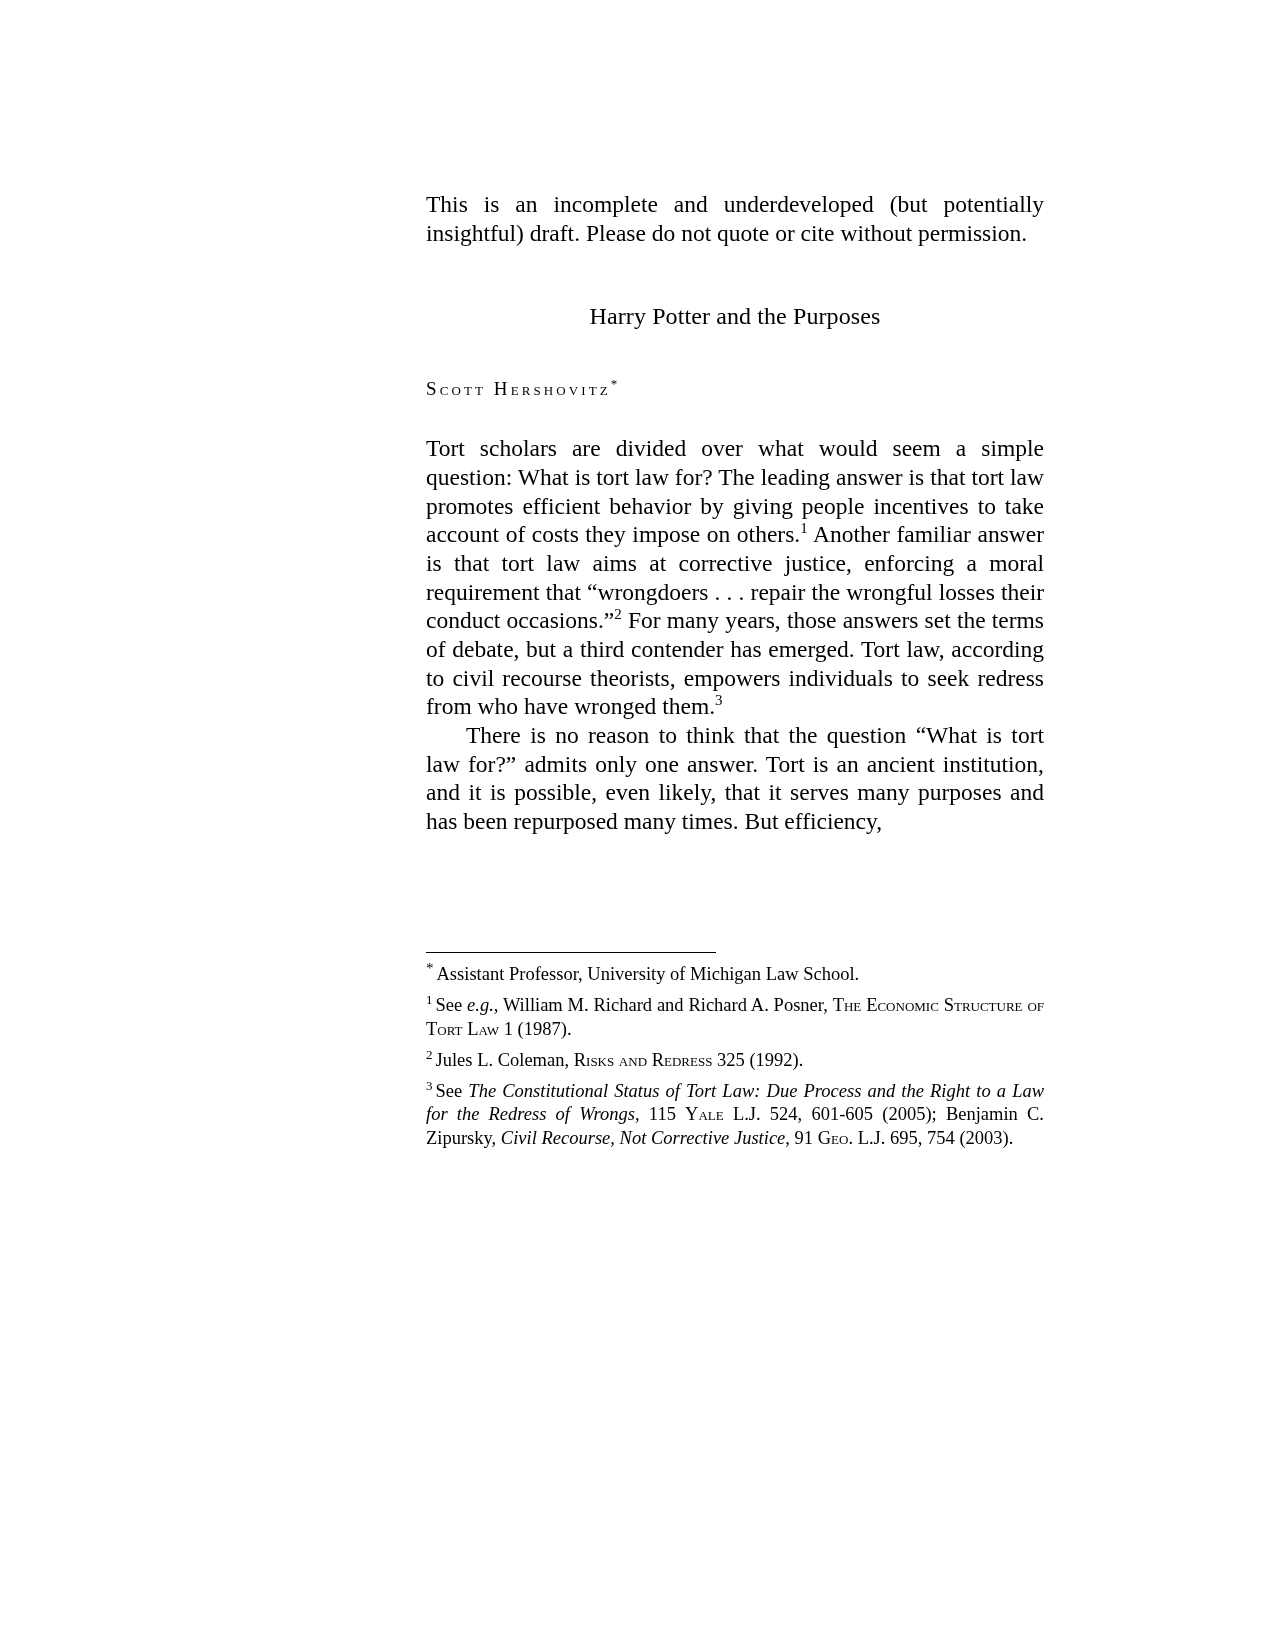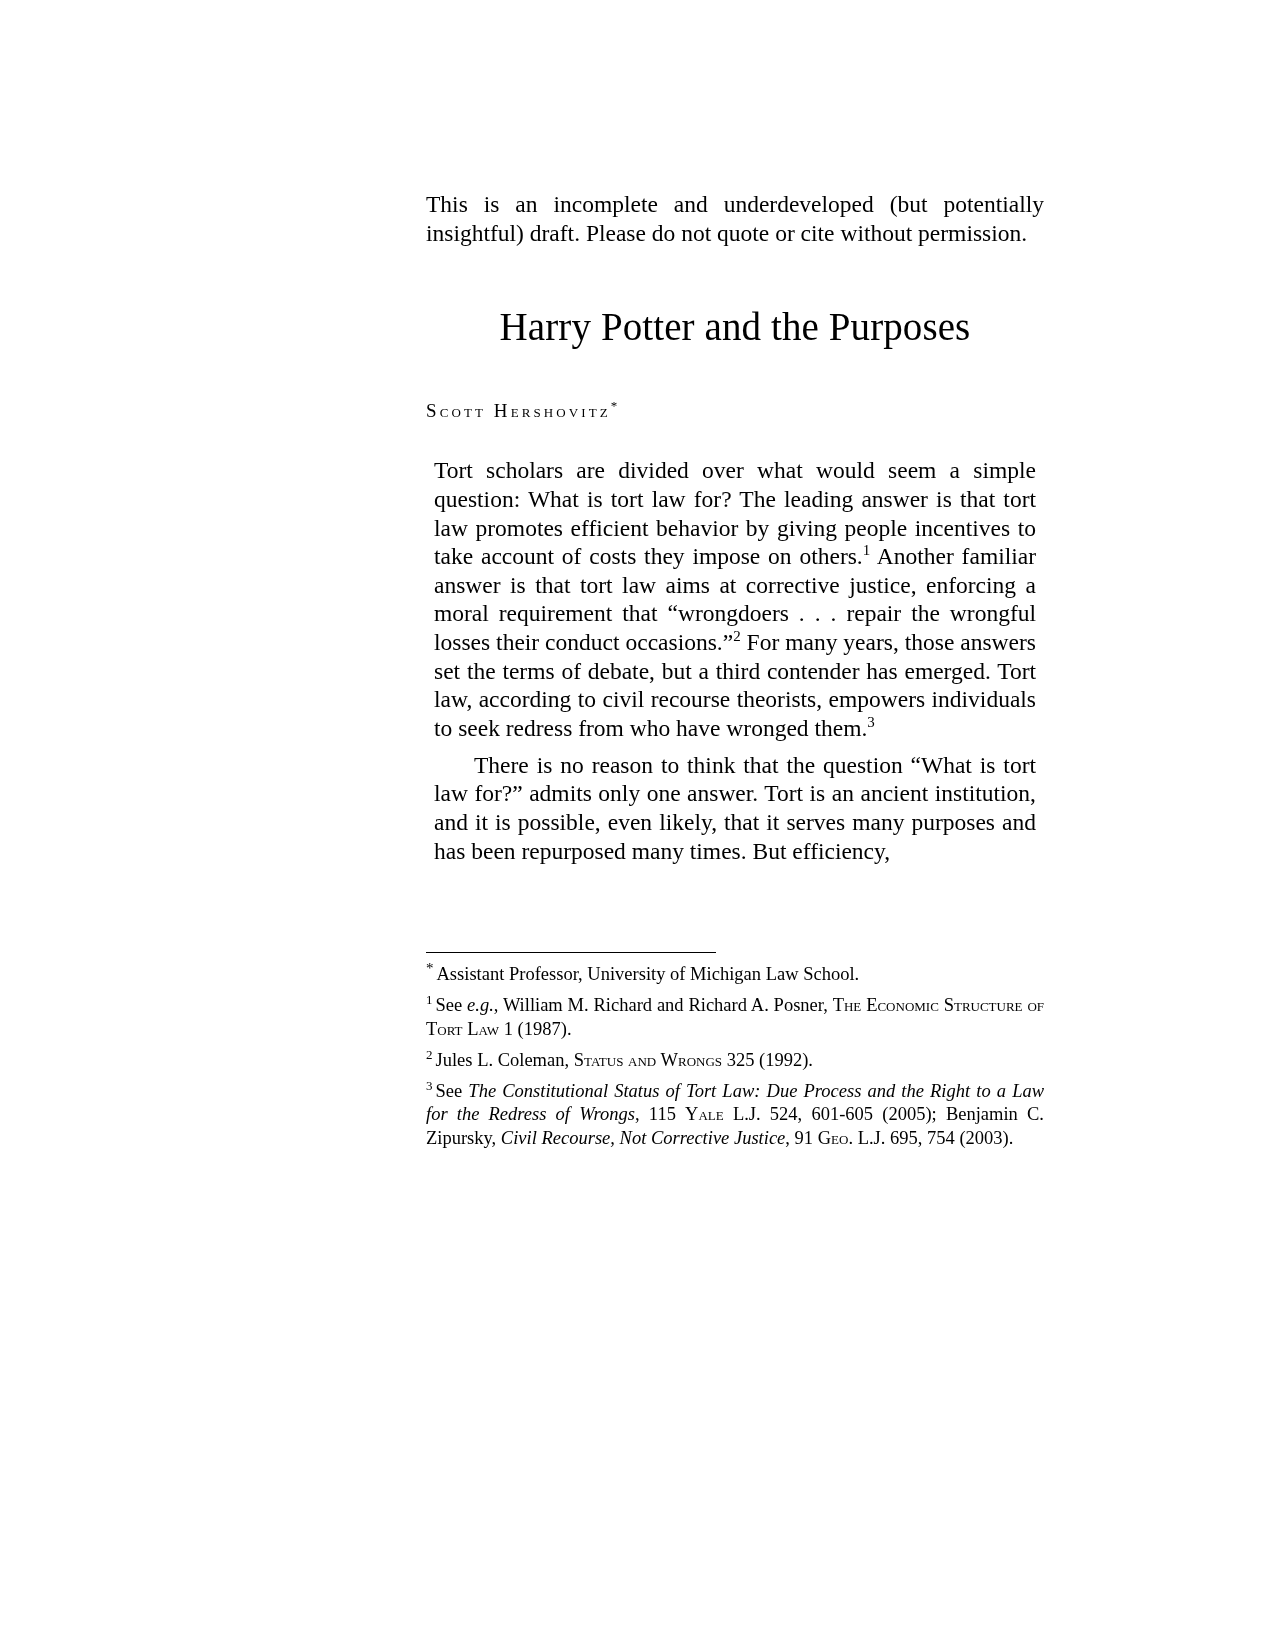--- a/index.html
+++ b/index.html
@@ -34,21 +34,21 @@
     text-justify: inter-word;
     margin: 0 0 0 0;
   }
 
   
   .title-block {
     margin-top: 52px;
     text-align: center;
   }
   .title-line {
-    font-size: 39px;
+    font-size: 24px;
     line-height: 1.45;
     letter-spacing: 0.1px;
   }
 
   
   .byline {
     margin-top: 42px;
     text-align: left;
     font-size: 19px;
     font-variant: small-caps;
@@ -62,21 +62,21 @@
 
   
   .body-text {
     margin-top: 34px;
   }
   .para {
     font-size: 23.5px;
     line-height: 1.22;
     text-align: justify;
     text-justify: inter-word;
-    margin: 8px;
+    margin: 0;
   }
   .para.indent {
     text-indent: 40px;
   }
   sup.fnref {
     font-size: 15px;
     vertical-align: super;
     line-height: 0;
   }
 
@@ -140,18 +140,18 @@
       <p class="para indent">There is no reason to think that the question “What is tort law for?” admits only one answer.   Tort is an ancient institution, and it is possible, even likely, that it serves many purposes and has been repurposed many times.  But efficiency,</p>
     </div>
 
   </div>
 
   <div class="footnote-area">
     <div class="fn-rule"></div>
     <div id="footnote-list">
         <p class="footnote"><span class="marker star">*</span><span>Assistant Professor, University of Michigan Law School.</span></p>
         <p class="footnote"><span class="marker">1</span><span>See </span><span class="it">e.g.</span><span>, William M. Richard and Richard A. Posner, </span><span class="sc">The Economic Structure of Tort Law</span><span> 1 (1987).</span></p>
-        <p class="footnote"><span class="marker">2</span><span>Jules L. Coleman, </span><span class="sc">Status and Wrongs</span><span> 325 (1992).</span></p>
+        <p class="footnote"><span class="marker">2</span><span>Jules L. Coleman, </span><span class="sc">Risks and Redress</span><span> 325 (1992).</span></p>
         <p class="footnote"><span class="marker">3</span><span>See </span><span class="it">The Constitutional Status of Tort Law: Due Process and the Right to a Law for the Redress of Wrongs</span><span>, 115 </span><span class="sc">Yale</span><span> L.J. 524, 601-605 (2005); Benjamin C. Zipursky, </span><span class="it">Civil Recourse, Not Corrective Justice</span><span>, 91 </span><span class="sc">Geo.</span><span> L.J. 695, 754 (2003).</span></p>
       </div>
   </div>
 
 </div>
 
 </body></html>

